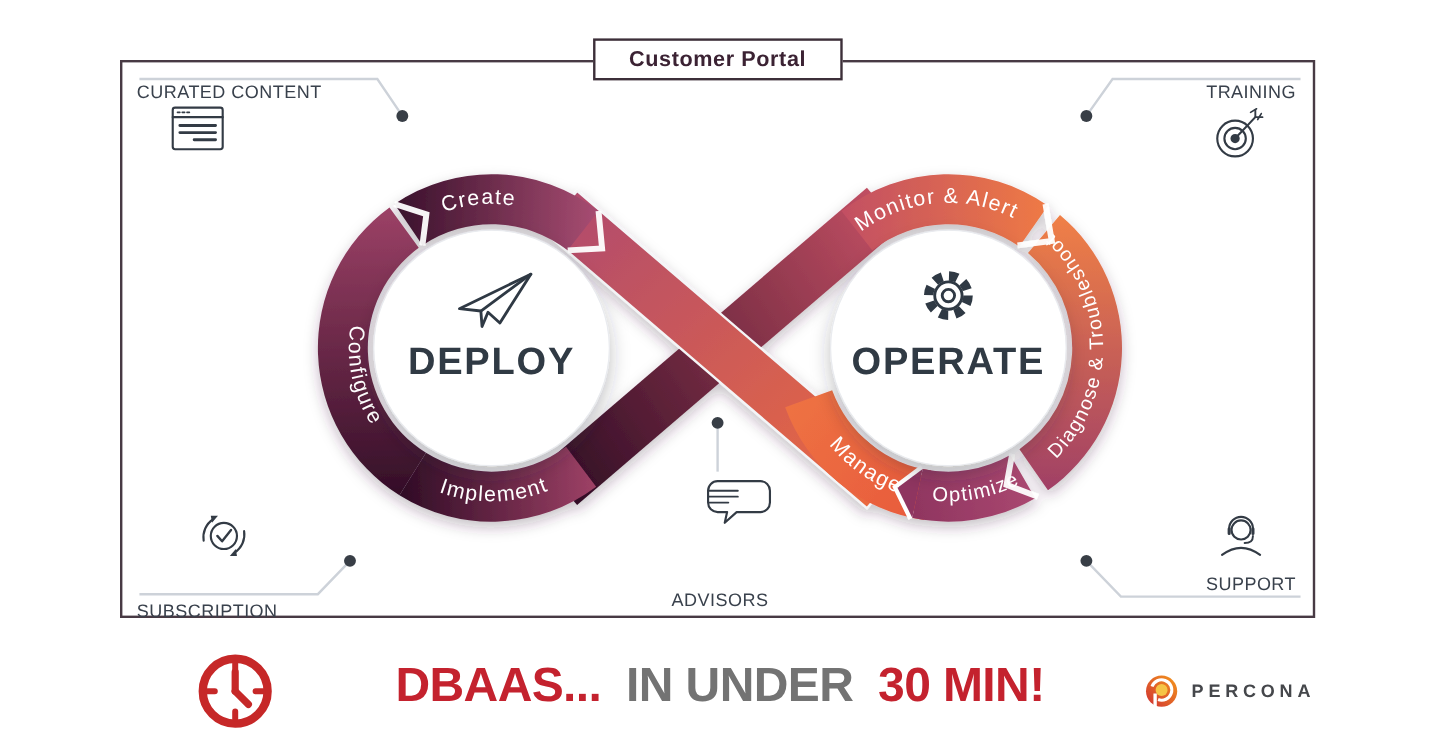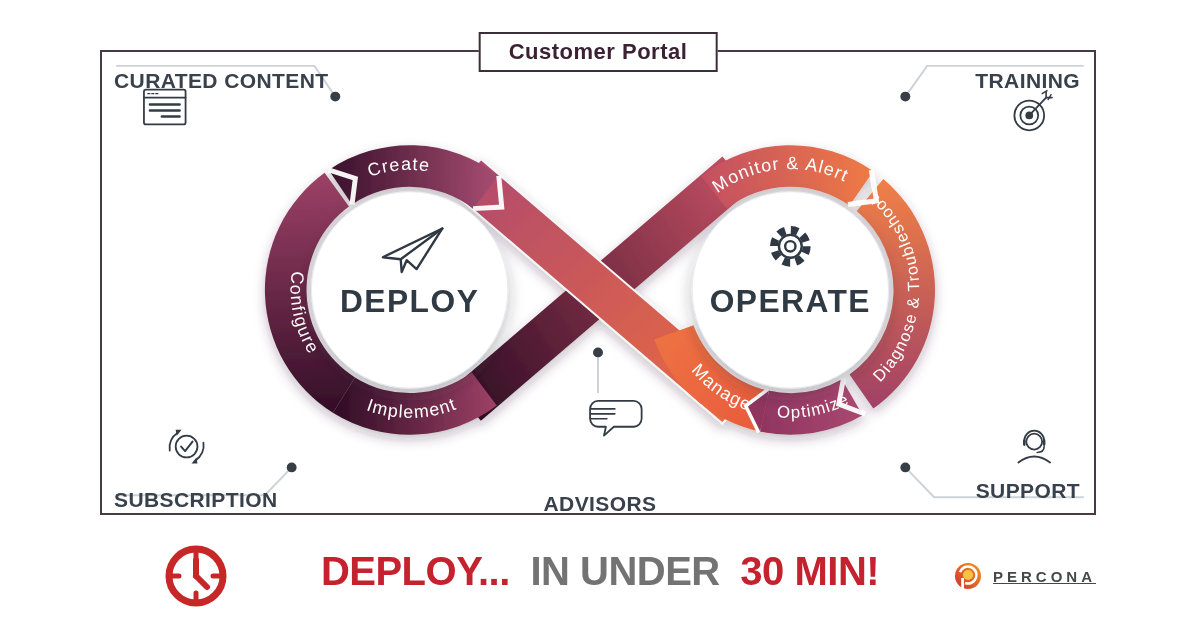--- a/index.html
+++ b/index.html
@@ -4,36 +4,36 @@
 <style>
   html,body{margin:0;padding:0;background:#fff;}
   .stage{position:relative;width:1200px;height:628px;background:#ffffff;overflow:hidden;
          font-family:"Liberation Sans",sans-serif;}
   
   .card{position:absolute;left:100px;top:50px;width:996px;height:465px;box-sizing:border-box;
         border:2px solid #483a44;background:#ffffff;}
   .card svg.diagram{position:absolute;left:0;top:0;width:100%;height:100%;}
   .portal-box{position:absolute;left:50%;top:-20px;transform:translateX(-50%);
         background:#ffffff;border:2px solid #3c2f39;padding:5px 28px;z-index:5;
-        font-size:22px;font-weight:700;color:#3b2233;letter-spacing:.5px;white-space:nowrap;}
-  .corner-label{position:absolute;font-size:21px;color:#39414c;letter-spacing:.4px;
-        font-weight:700;white-space:nowrap;z-index:4;}
+        font-size:18px;font-weight:700;color:#3b2233;letter-spacing:.5px;white-space:nowrap;}
+  .corner-label{position:absolute;font-size:15px;color:#39414c;letter-spacing:.4px;
+        font-weight:400;white-space:nowrap;z-index:4;}
   .tl{left:12px;top:17px;}
   .tr{right:14px;top:17px;text-align:center;}
-  .bl{left:12px;top:436px;}
+  .bl{left:12px;top:449px;}
   .br{right:14px;top:427px;text-align:left;}
   .bc{left:498px;top:440px;transform:translateX(-50%);text-align:right;}
   
   .banner-title{position:absolute;left:0;top:549px;width:1200px;text-align:center;
         font-size:40px;font-weight:700;letter-spacing:-.5px;white-space:nowrap;z-index:2;}
   .banner-title .red{color:#c4222e;}
   .banner-title .navy{color:#737373;margin:0 10px;}
   .clock-wrap{position:absolute;left:160px;top:540px;width:72px;height:72px;}
   .brand{position:absolute;left:952px;top:560px;display:flex;align-items:center;gap:9px;}
-  .brand .brand-name{font-size:15px;font-weight:700;color:#45474b;letter-spacing:4px;text-decoration:underline;}
+  .brand .brand-name{font-size:15px;font-weight:700;color:#45474b;letter-spacing:4px;}
 </style>
 </head>
 <body>
 
 <div class="stage">
 
   <div class="card">
 
     <svg class="diagram" viewBox="0 0 996 465">
       <defs>
@@ -223,21 +223,21 @@
       <g stroke="#c62828" fill="none" stroke-linecap="round">
         <circle cx="36" cy="36" r="27" stroke-width="7"></circle>
         <path d="M36,19 V13 M53,36 h6 M36,53 v6 M13,36 h6" stroke-width="5"></path>
         <path d="M36,36 V20" stroke-width="6"></path>
         <path d="M36,36 L47,47" stroke-width="6"></path>
       </g>
     </svg>
   </div>
 
   <div class="banner-title">
-    <span class="red">DEPLOY...</span>
+    <span class="red">DBAAS...</span>
     <span class="navy">IN UNDER</span>
     <span class="red">30 MIN!</span>
   </div>
 
   <div class="brand">
     <svg width="32" height="32" viewBox="0 0 32 32">
       <defs>
         <linearGradient id="gPercona" x1="0" y1="1" x2="1" y2="0">
           <stop offset="0" stop-color="#cf2e33"></stop>
             <stop offset="1" stop-color="#f59a1c"></stop>

